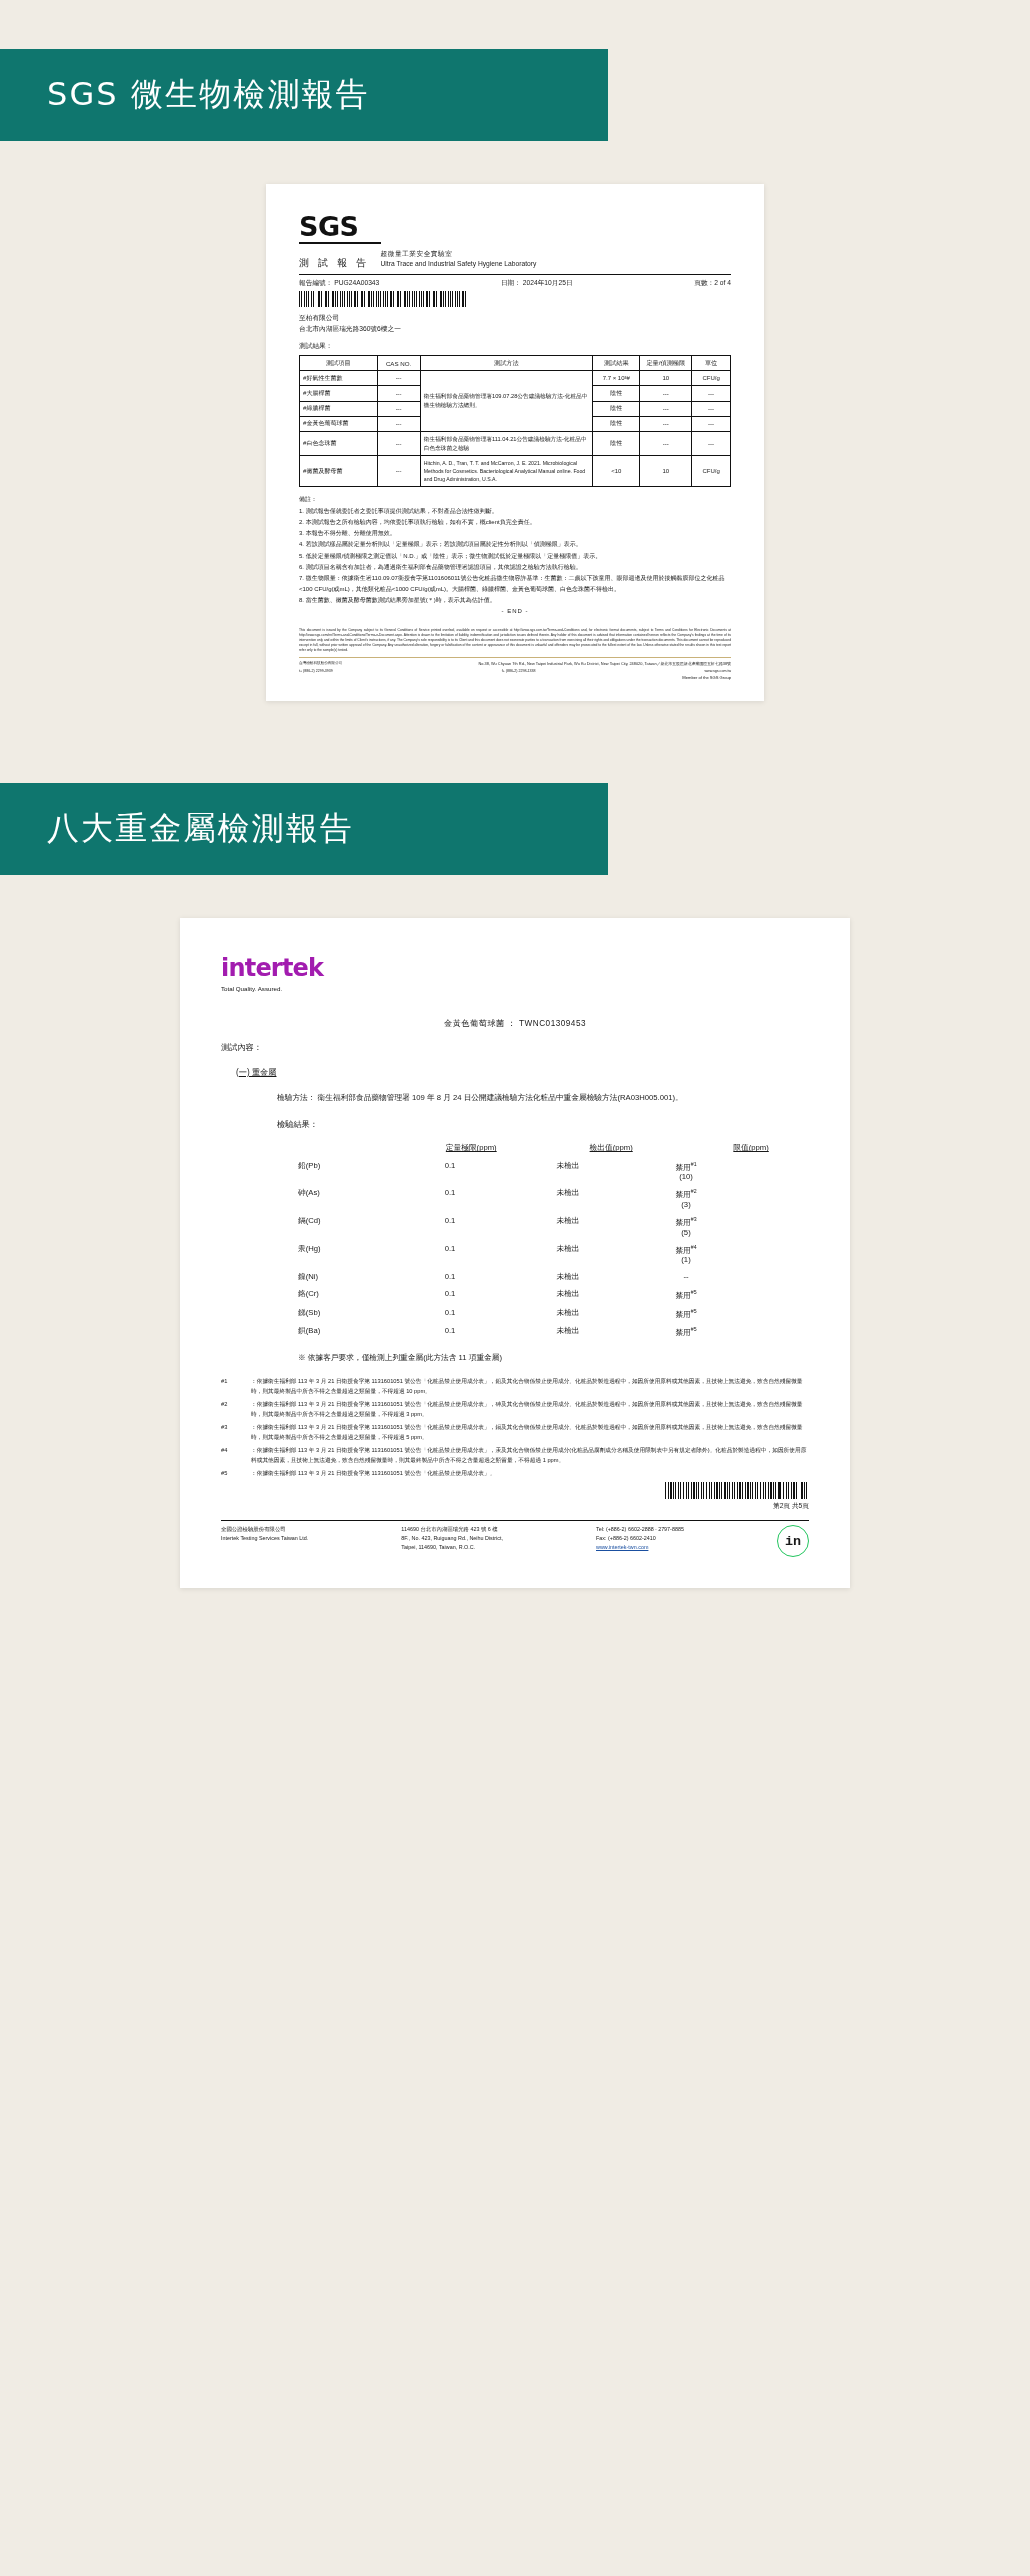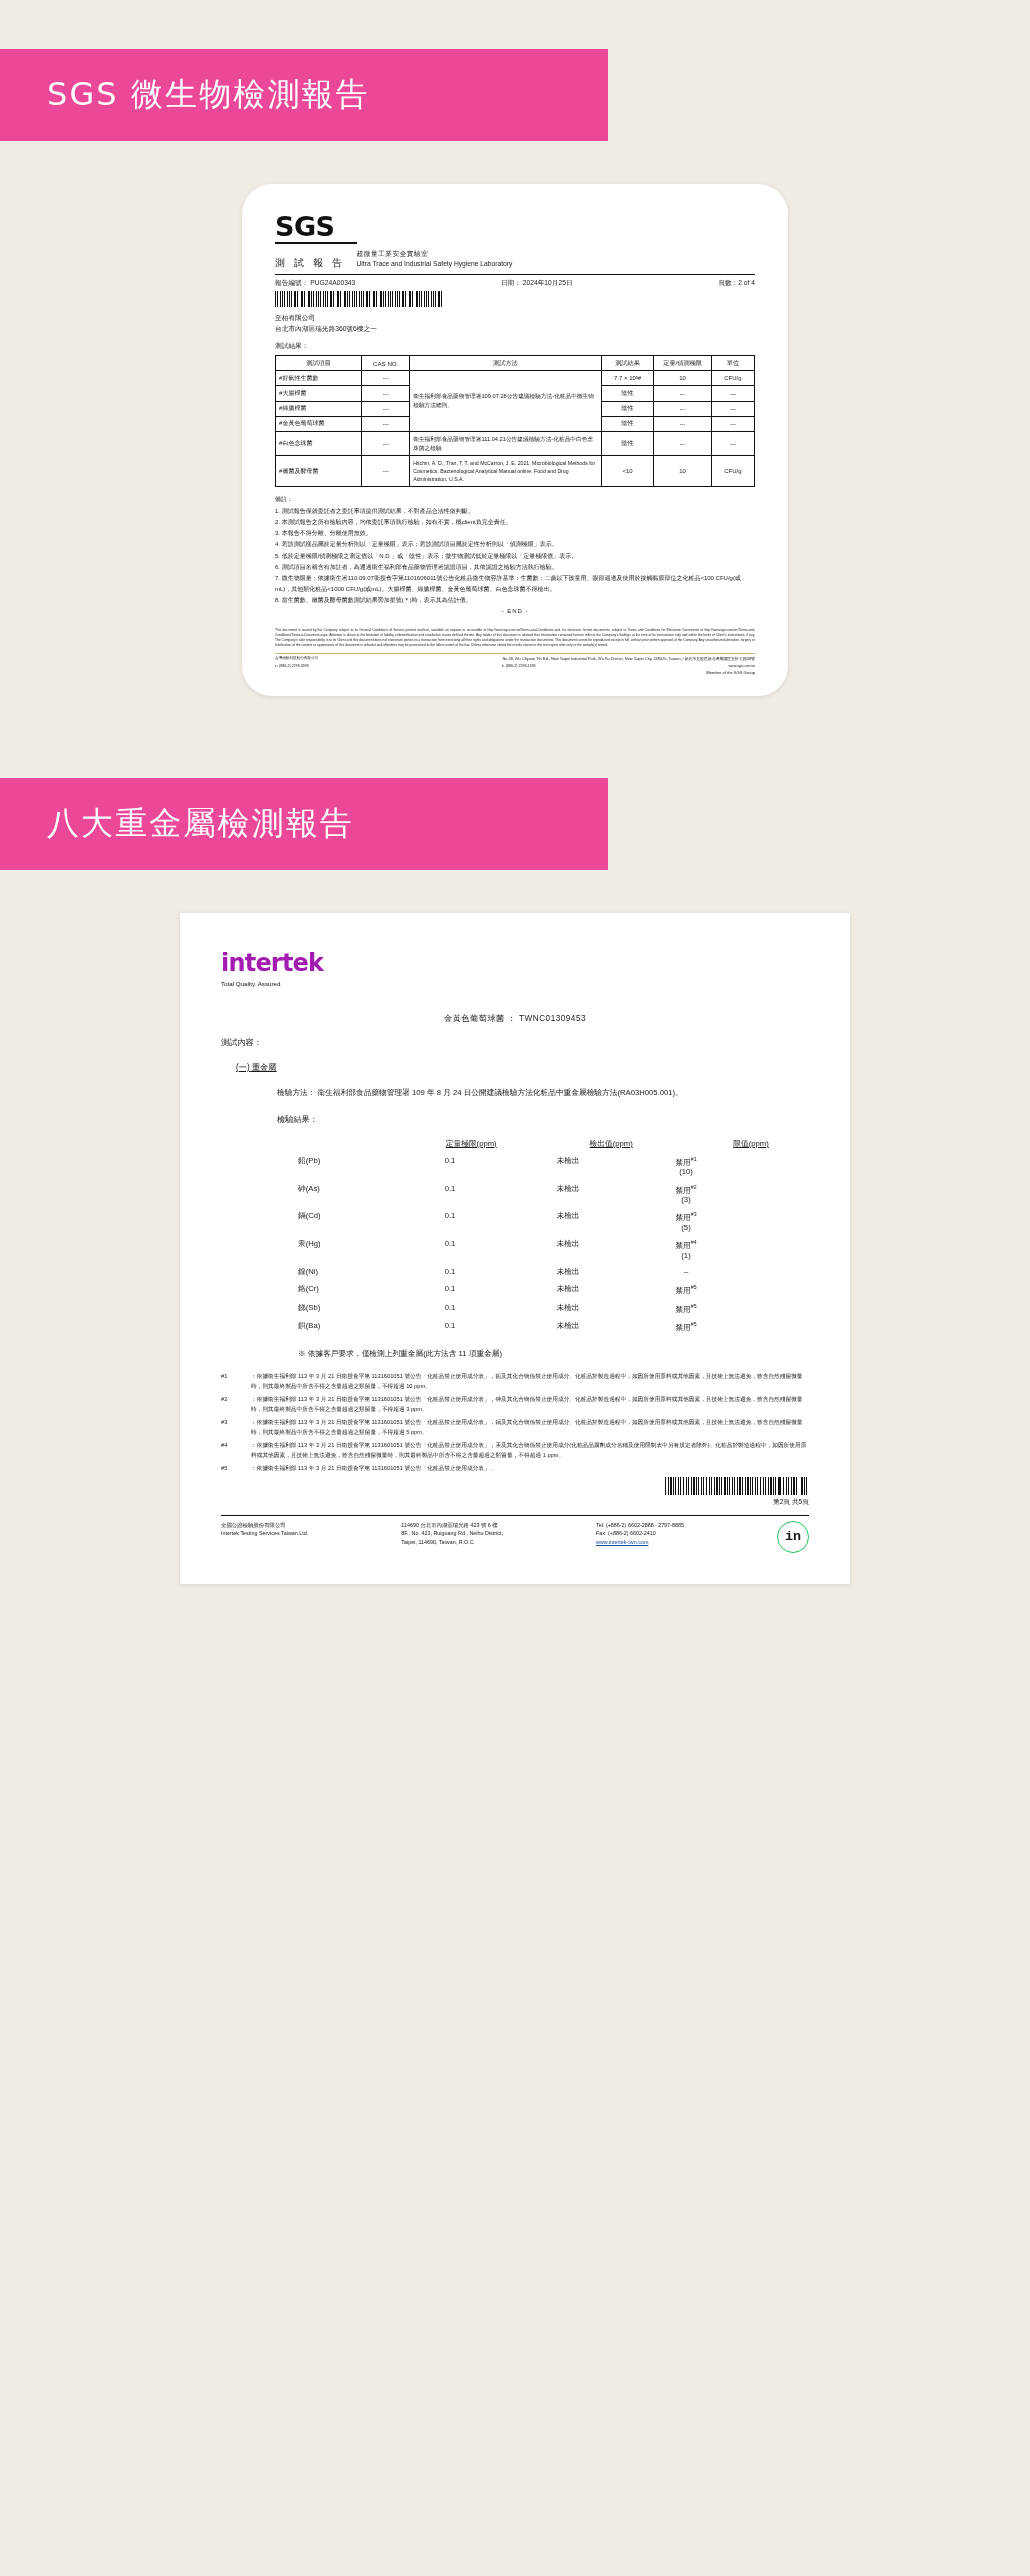--- a/index.html
+++ b/index.html
@@ -7,39 +7,39 @@
   body {
     width:1030px;
     background:#f0ece4;
     font-family:"Liberation Sans", sans-serif;
     color:#1a1a1a;
   }
   .page { position:relative; width:1030px; }
 
   
   .banner {
-    background:#ec4899;
+    background:#0f766e;
     color:#ffffff;
     width:608px;
     padding:24px 0 24px 47px;
     font-size:32px;
     letter-spacing:2.1px;
     font-family:"DejaVu Sans", sans-serif;
   }
   .banner-wrap { padding-top:49px; }
   .banner-wrap.second { padding-top:82px; }
 
   
   .sheet {
     background:#ffffff;
     margin:43px auto 0 auto;
     box-shadow:0 1px 5.2px rgba(0,0,0,0.10);
     position:relative;
   }
-  .sheet-sgs { width:546px; padding:29px 33px 20.6px 33px;border-radius:30px; }
+  .sheet-sgs { width:498px; padding:29px 33px 20.6px 33px; }
   .sheet-itk { width:670px; padding:36px 41px 31px 41px; }
 
   
   .sgs-logo {
     font-family:"DejaVu Sans", sans-serif;
     font-weight:bold;
     font-size:27px;
     letter-spacing:-0.5px;
     color:#111;
     line-height:1;

